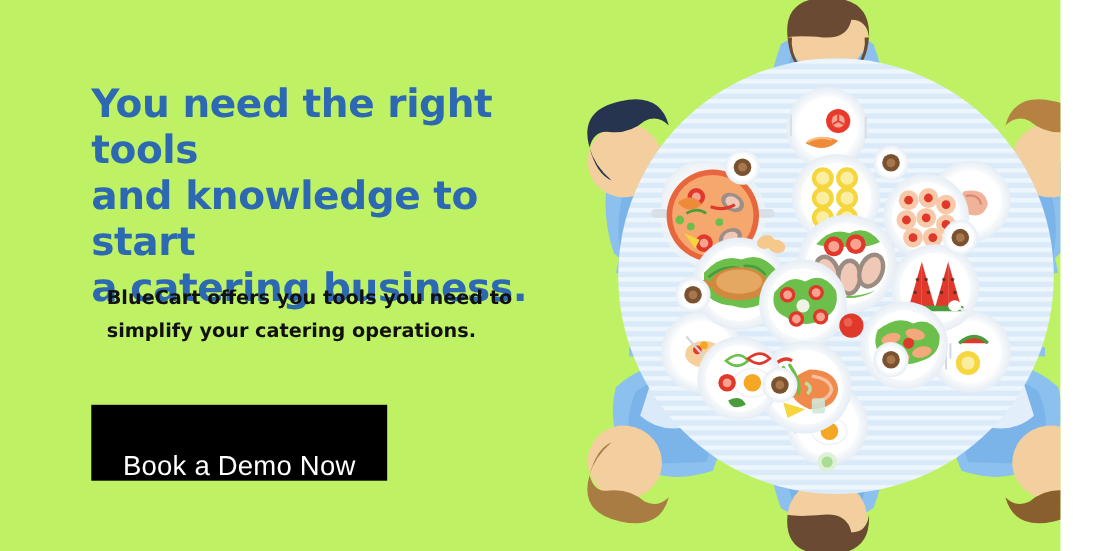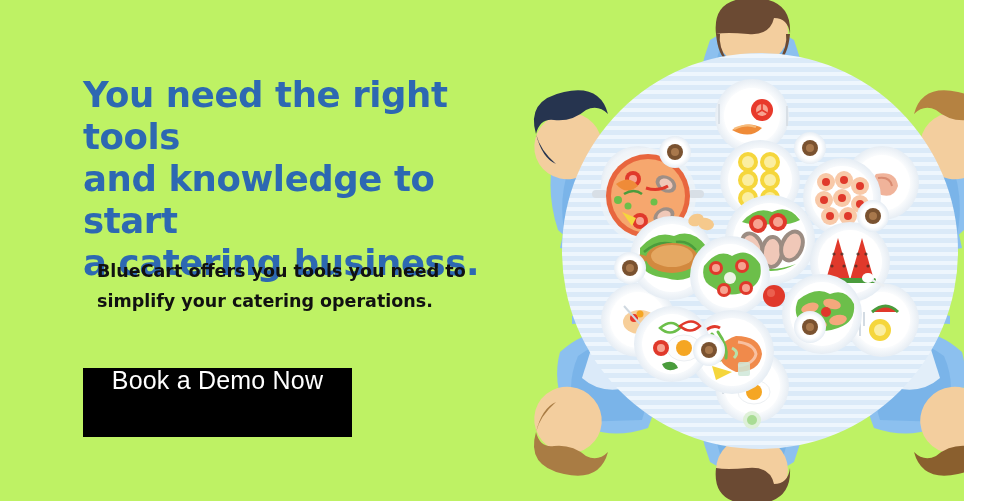--- a/index.html
+++ b/index.html
@@ -54,21 +54,21 @@
   #cta-button {
     position: absolute;
     left: 83px;
     top: 368px;
     width: 269px;
     height: 69px;
     background: #000000;
     border: none;
     padding: 0;
     display: flex;
-    align-items: flex-start;
+    align-items: flex-end;
     justify-content: center;
     cursor: pointer;
   }
   #cta-label {
     color: #ffffff;
     font-family: "Liberation Sans", sans-serif;
     font-size: 25px;
     font-weight: normal;
     letter-spacing: 0.2px;
     line-height: 1;

